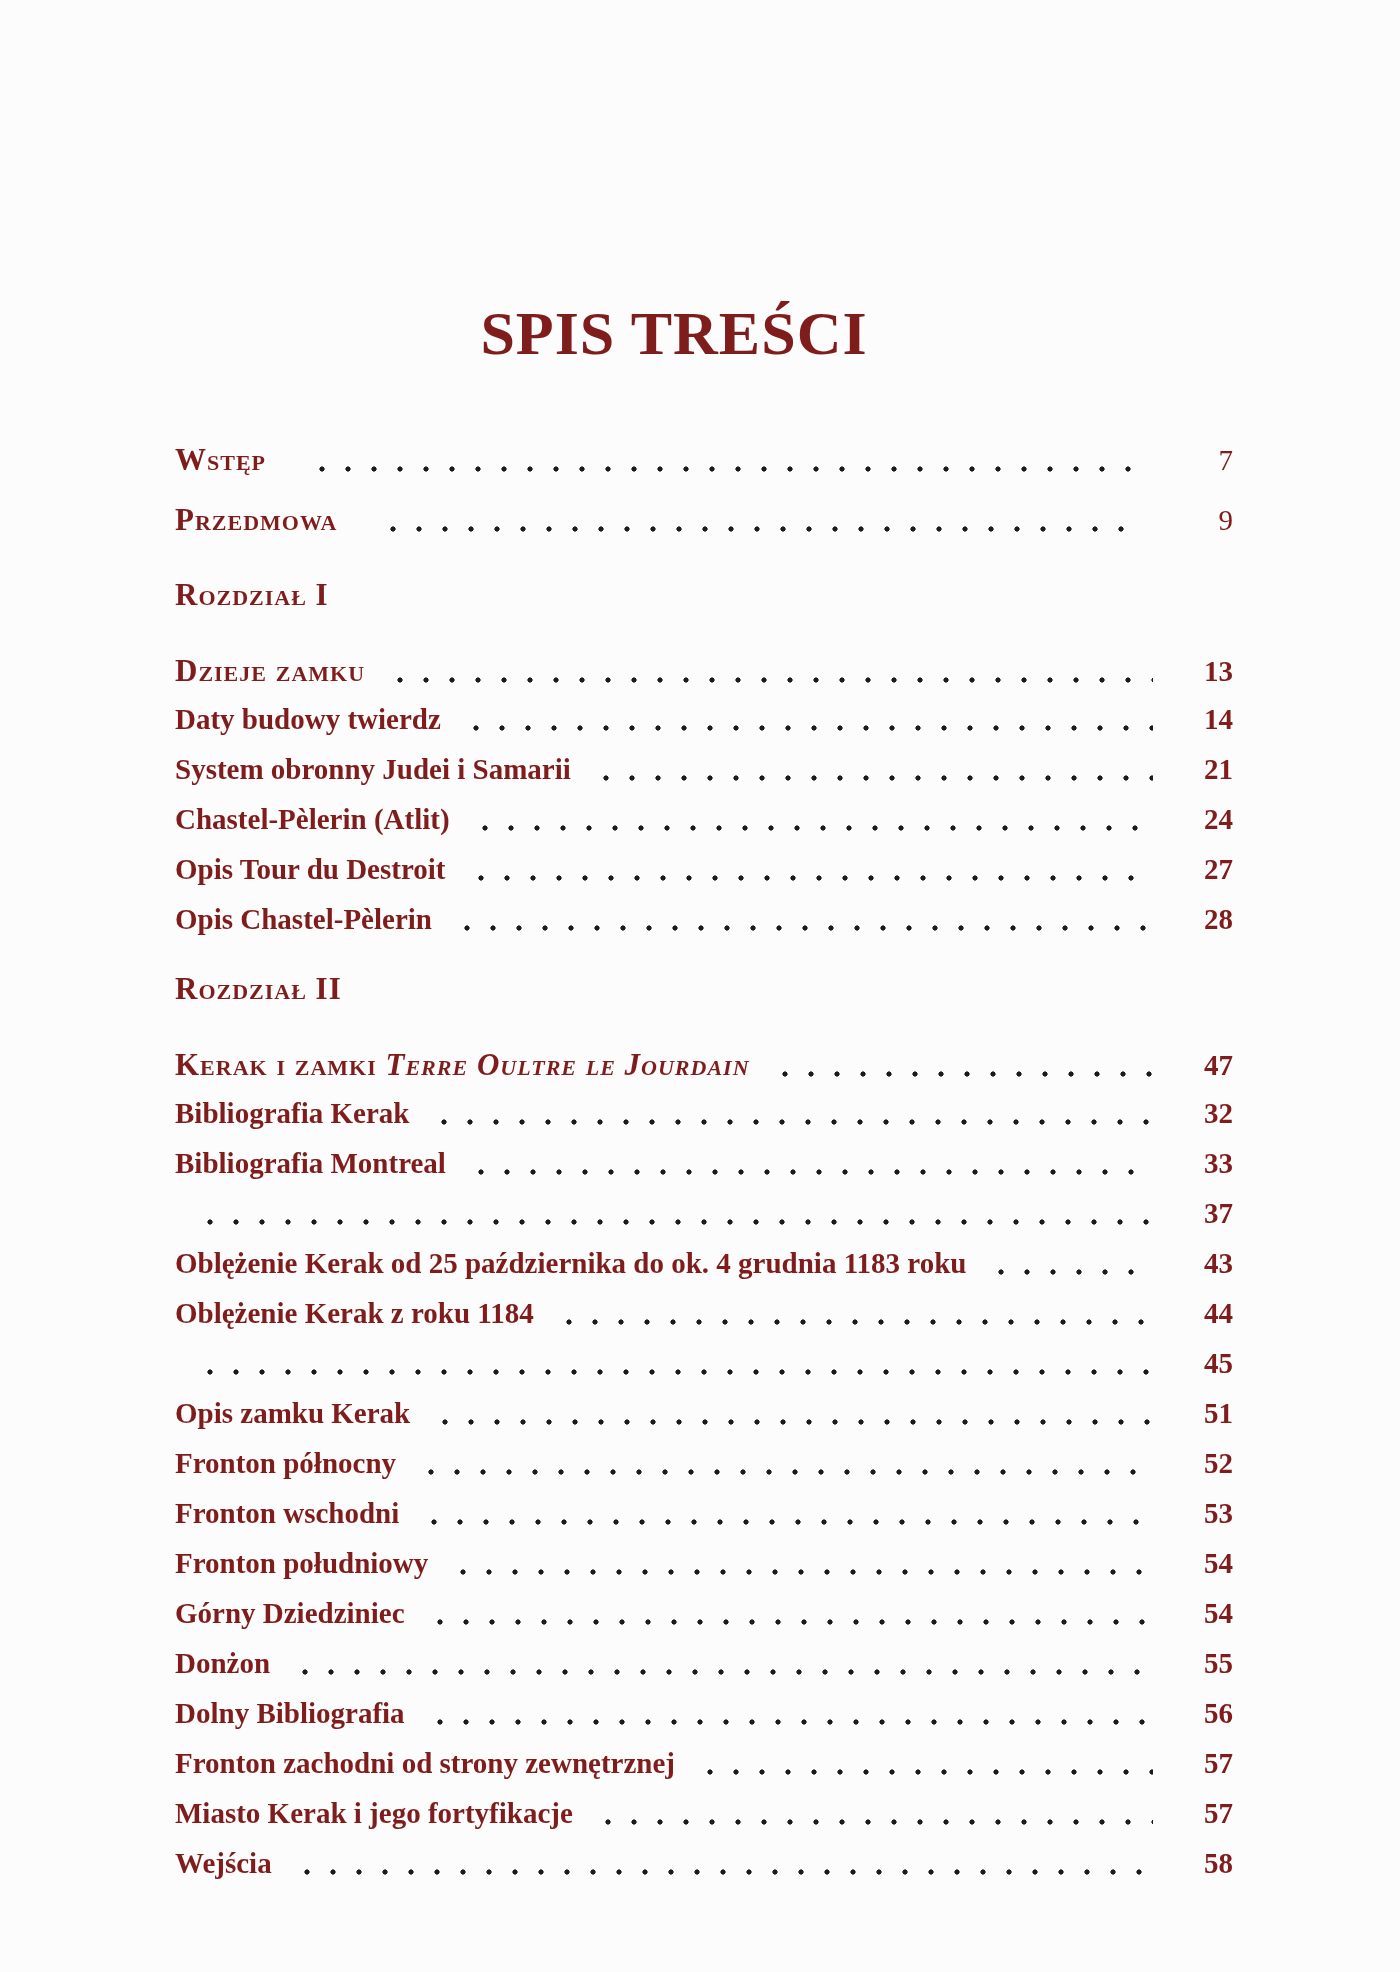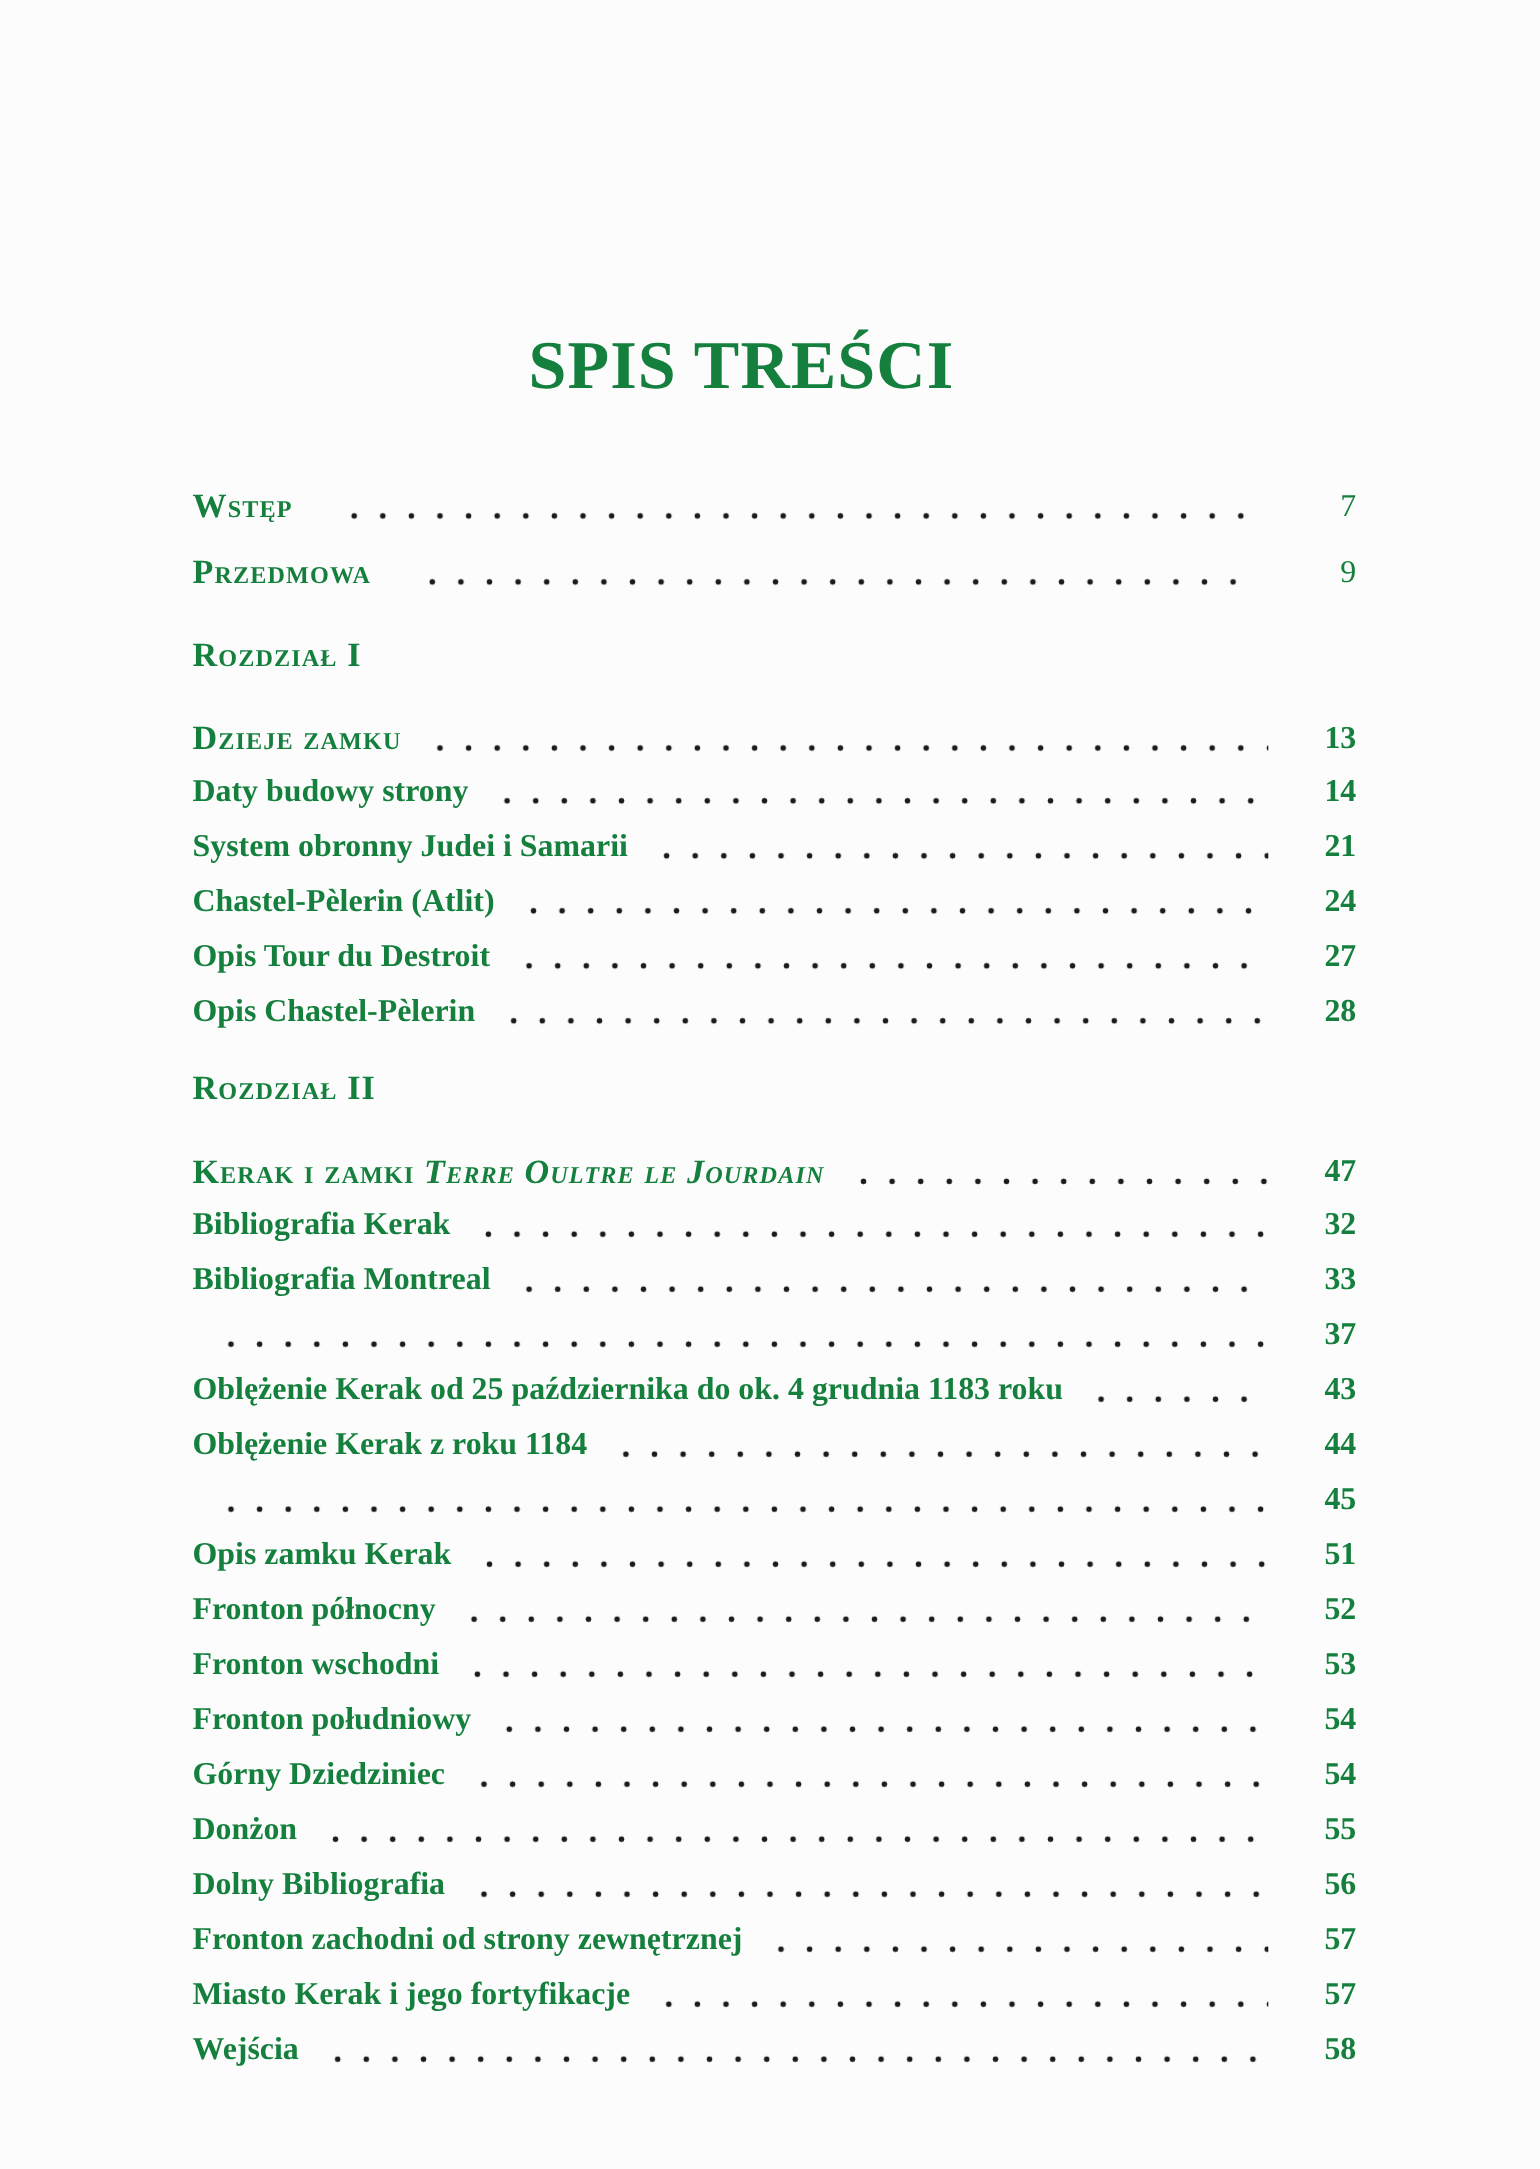--- a/index.html
+++ b/index.html
@@ -6,21 +6,21 @@
     margin: 0;
     padding: 0;
     background: #e8e8e8;
   }
   .page {
     position: relative;
     width: 1400px;
     height: 1972px;
     margin: 0 auto;
     background: #fcfcfc;
-    color: #15803d;
+    color: #7f1d1d;
     font-family: "Liberation Serif", "DejaVu Serif", serif;
     overflow: hidden;
   }
   .doc-title {
     position: absolute;
     top: 258px;
     left: 0;
     right: 0;
     text-align: center;
     transform: translateX(-26px);
@@ -95,21 +95,21 @@
       <div class="toc-row type-chapter-label no-page">
     <span class="label">Rozdział I</span>
 
   </div>
       <div class="toc-row type-chapter-title">
     <span class="label">Dzieje zamku</span>
     <span class="leader"></span>
     <span class="page-num">13</span>
   </div>
       <div class="toc-row type-section">
-    <span class="label">Daty budowy strony</span>
+    <span class="label">Daty budowy twierdz</span>
     <span class="leader"></span>
     <span class="page-num">14</span>
   </div>
       <div class="toc-row type-section">
     <span class="label">System obronny Judei i Samarii</span>
     <span class="leader"></span>
     <span class="page-num">21</span>
   </div>
       <div class="toc-row type-section">
     <span class="label">Chastel-Pèlerin (Atlit)</span>

